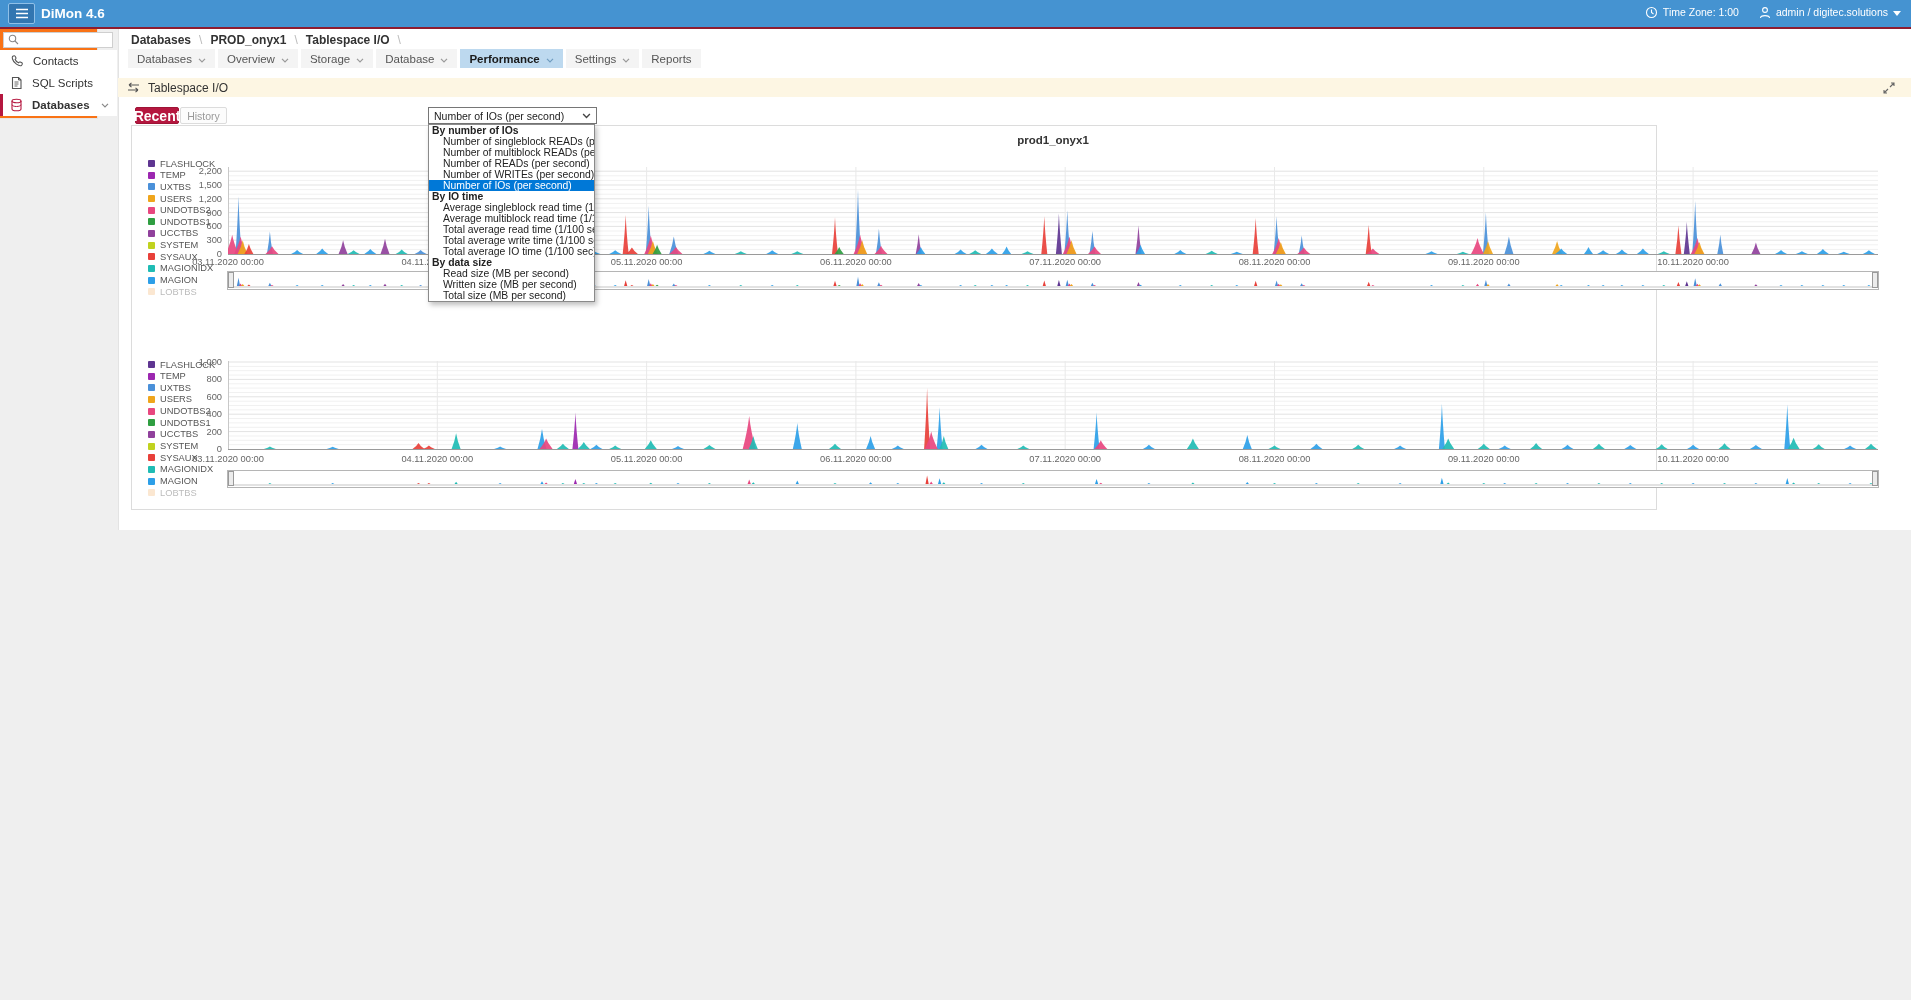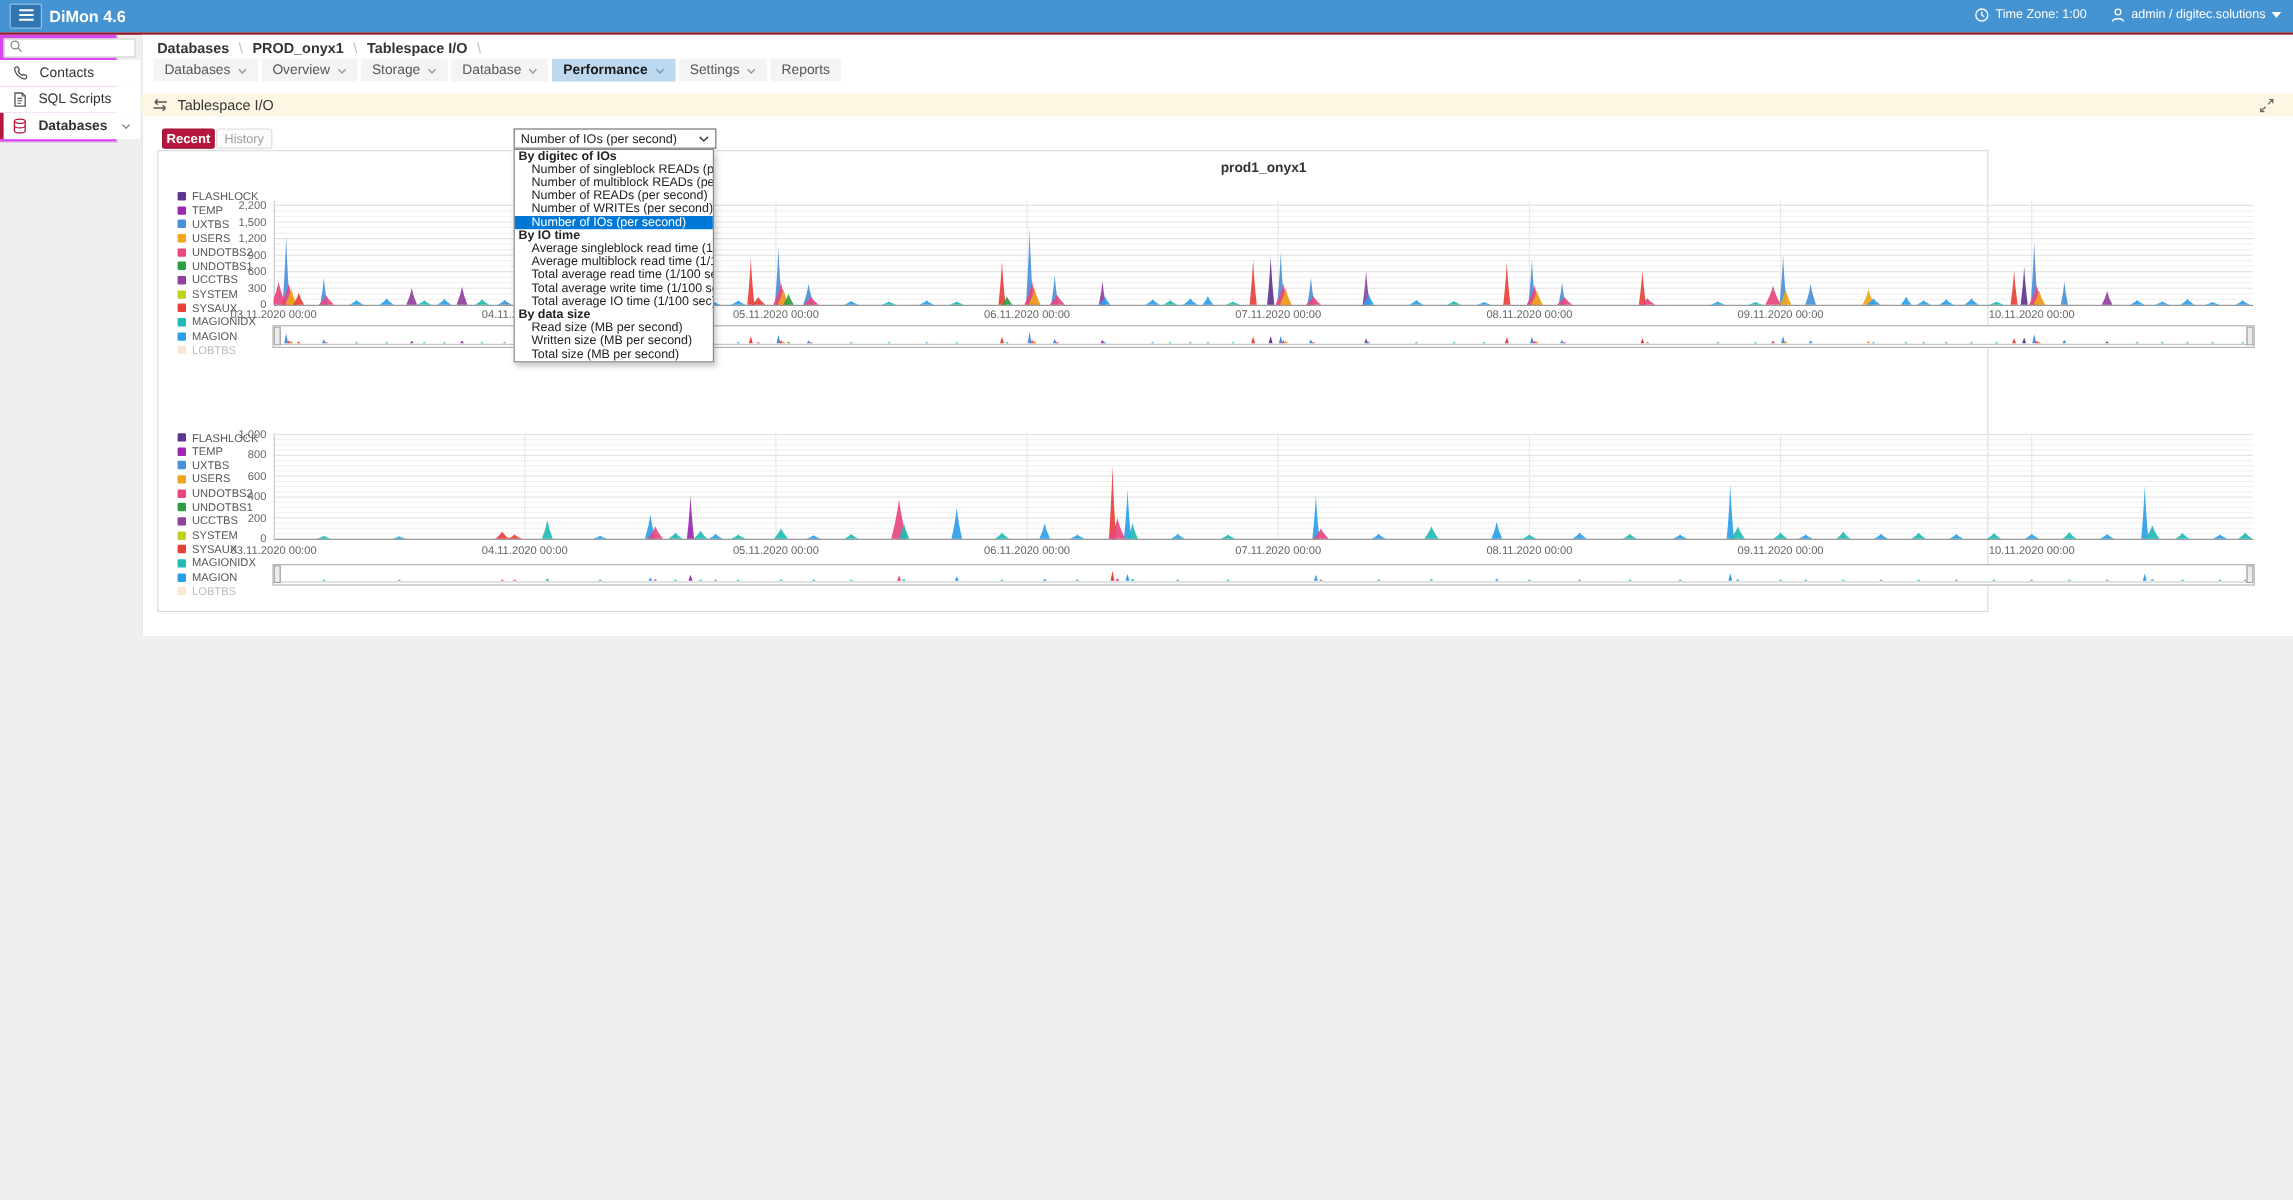--- a/index.html
+++ b/index.html
@@ -3,39 +3,39 @@
 <meta charset="utf-8">
 <style>
 *{margin:0;padding:0;box-sizing:border-box;}
 html,body{width:1911px;height:1000px;overflow:hidden;background:#efefef;font-family:"Liberation Sans",sans-serif;}
 .appbar{position:absolute;left:0;top:0;width:1911px;height:27px;background:#4593d1;}
 .hamburger{position:absolute;left:8px;top:3px;width:27px;height:21px;background:#3276b1;border:1px solid #8fc0e8;border-radius:2px;display:flex;align-items:center;justify-content:center;cursor:pointer;}
 .appbar-title{position:absolute;left:41px;top:0;height:27px;display:flex;align-items:center;color:#fff;font-size:13.5px;font-weight:bold;}
 .appbar-right{position:absolute;right:10px;top:0;height:27px;display:flex;align-items:center;gap:20px;color:#fff;font-size:10.5px;}
 .appbar-chunk{display:flex;align-items:flex-start;gap:5px;cursor:pointer;}
 .redline{position:absolute;left:0;top:27px;width:1911px;height:2px;background:#8e1c30;}
-.sidebar-block{position:absolute;left:0;top:29px;width:98px;height:90px;background:#d946ef;border-right:1px solid #e2e2e2;border-bottom:1px solid #e6e6e6;}
+.sidebar-block{position:absolute;left:0;top:29px;width:98px;height:90px;background:#f97316;border-right:1px solid #e2e2e2;border-bottom:1px solid #e6e6e6;}
 .search-box{position:absolute;left:3px;top:3px;width:110px;height:16px;background:#fff;border:1px solid #cfcfcf;display:flex;align-items:center;padding-left:4px;gap:4px;}
 .search-input{border:none;outline:none;width:80px;font-size:10.5px;font-family:inherit;background:transparent;}
 .side-items{position:absolute;left:0;top:21px;width:117px;}
 .side-item{position:relative;height:22px;display:flex;align-items:center;padding-left:10px;gap:9px;font-size:11.5px;color:#333;cursor:pointer;background:#fff;}
 .side-item.active{border-left:3px solid #b5173f;padding-left:7px;font-weight:bold;}
 .side-ic{display:flex;align-items:center;}
 .side-chev{margin-left:auto;margin-right:8px;display:flex;align-items:center;}
 .content-block{position:absolute;left:118px;top:29px;width:1793px;height:501px;background:#fff;}
 .breadcrumb{position:absolute;left:131px;top:31px;height:17px;display:flex;align-items:center;font-size:12px;font-weight:bold;color:#333;}
 .bc-sep{color:#bbb;margin:0 8px;font-weight:normal;}
 .bc-item{cursor:pointer;}
 .tabs{position:absolute;left:128px;top:49px;height:19px;display:flex;gap:3px;}
 .tab{display:flex;align-items:center;gap:6px;padding:0 9px;font-size:11.5px;color:#555;background:#f4f4f4;cursor:pointer;white-space:nowrap;}
 .tab.active{background:#bdd9ef;color:#1a1a1a;font-weight:bold;}
 .panel-header{position:absolute;left:118px;top:78px;width:1793px;height:19px;background:#fdf6e3;display:flex;align-items:center;padding-left:9px;gap:8px;font-size:12px;color:#333;}
 .ph-icon{display:flex;align-items:center;}
 .panel-expand{position:absolute;right:16px;top:4px;cursor:pointer;display:flex;}
-.btn-recent{position:absolute;left:135px;top:107px;width:44px;height:17px;background:#b5173f;color:#fff;font-size:11px;font-weight:bold;border:1px solid #9e1436;border-radius:2px;display:flex;align-items:center;justify-content:center;cursor:pointer;}
+.btn-recent{position:absolute;left:135px;top:107px;width:44px;height:17px;background:#b5173f;color:#fff;font-size:14px;font-weight:bold;border:1px solid #9e1436;border-radius:2px;display:flex;align-items:center;justify-content:center;cursor:pointer;}
 .btn-history{position:absolute;left:180px;top:107px;width:47px;height:17px;background:#fcfcfc;color:#9a9a9a;font-size:10.5px;border:1px solid #dcdcdc;border-radius:2px;display:flex;align-items:center;justify-content:center;cursor:pointer;}
 .metric-select{position:absolute;left:428px;top:107px;width:169px;height:17px;background:#fff;border:1px solid #767676;display:flex;align-items:center;padding:0 5px;font-size:10.5px;color:#222;cursor:pointer;}
 .sel-caret{margin-left:auto;display:flex;align-items:center;}
 .charts-box{position:absolute;left:131px;top:125px;width:1526px;height:385px;background:#fff;border:1px solid #dcdcdc;}
 .dropdown{position:absolute;left:428px;top:124px;width:167px;background:#fff;border:1px solid #8a8a8a;box-shadow:2px 3px 5px rgba(0,0,0,0.25);z-index:60;}
 .dd-item{height:11px;line-height:11px;font-size:10.4px;color:#222;padding-left:14px;white-space:nowrap;cursor:pointer;overflow:hidden;}
 .dd-item.dd-group{font-weight:bold;padding-left:3px;cursor:default;}
 .dd-item.dd-selected{background:#0078d7;color:#fff;}
 .chart-title{position:absolute;text-align:center;font-size:11.5px;font-weight:bold;color:#333;}
 .legend-row{position:absolute;display:flex;align-items:center;gap:5px;height:9px;cursor:pointer;}
@@ -697,21 +697,21 @@
         <path d="M1589.1 13 L1590.7 12.0 L1592.3 13 Z" fill="#1fbcb4"></path>
         <path d="M1620.5 13 L1622.1 12.0 L1623.7 13 Z" fill="#2d9fe8"></path>
         <path d="M1641.4 13 L1643.0 12.0 L1644.6 13 Z" fill="#1fbcb4"></path>
         <line x1="0" x2="1650" y1="14" y2="14" stroke="#c5c5c5"></line>
         <rect x="0.5" y="0.5" width="5" height="14" fill="#ececec" stroke="#9a9a9a"></rect>
         <rect x="1644.5" y="0.5" width="5" height="14" fill="#ececec" stroke="#9a9a9a"></rect>
       </svg></div>
   </div>
 
 <div class="dropdown" id="metric-dropdown">
-    <div class="dd-item dd-group">By digitec of IOs</div>
+    <div class="dd-item dd-group">By number of IOs</div>
     <div class="dd-item">Number of singleblock READs (per second)</div>
     <div class="dd-item">Number of multiblock READs (per second)</div>
     <div class="dd-item">Number of READs (per second)</div>
     <div class="dd-item">Number of WRITEs (per second)</div>
     <div class="dd-item dd-selected">Number of IOs (per second)</div>
     <div class="dd-item dd-group">By IO time</div>
     <div class="dd-item">Average singleblock read time (1/100 sec)</div>
     <div class="dd-item">Average multiblock read time (1/100 sec)</div>
     <div class="dd-item">Total average read time (1/100 sec)</div>
     <div class="dd-item">Total average write time (1/100 sec)</div>

